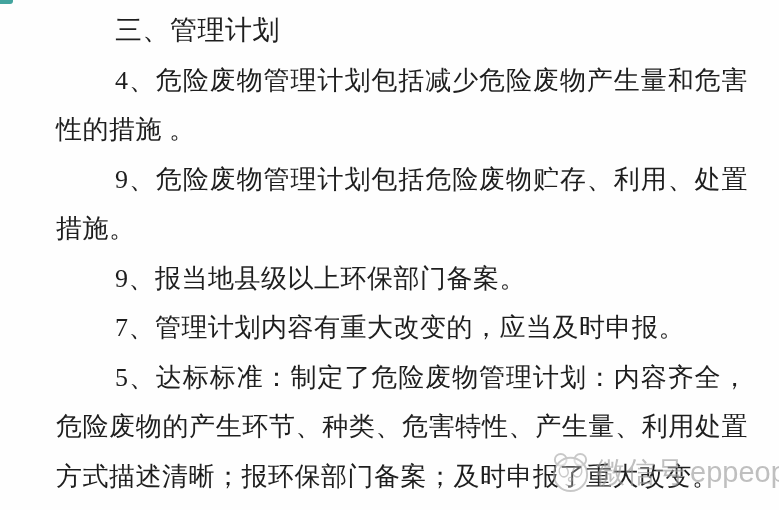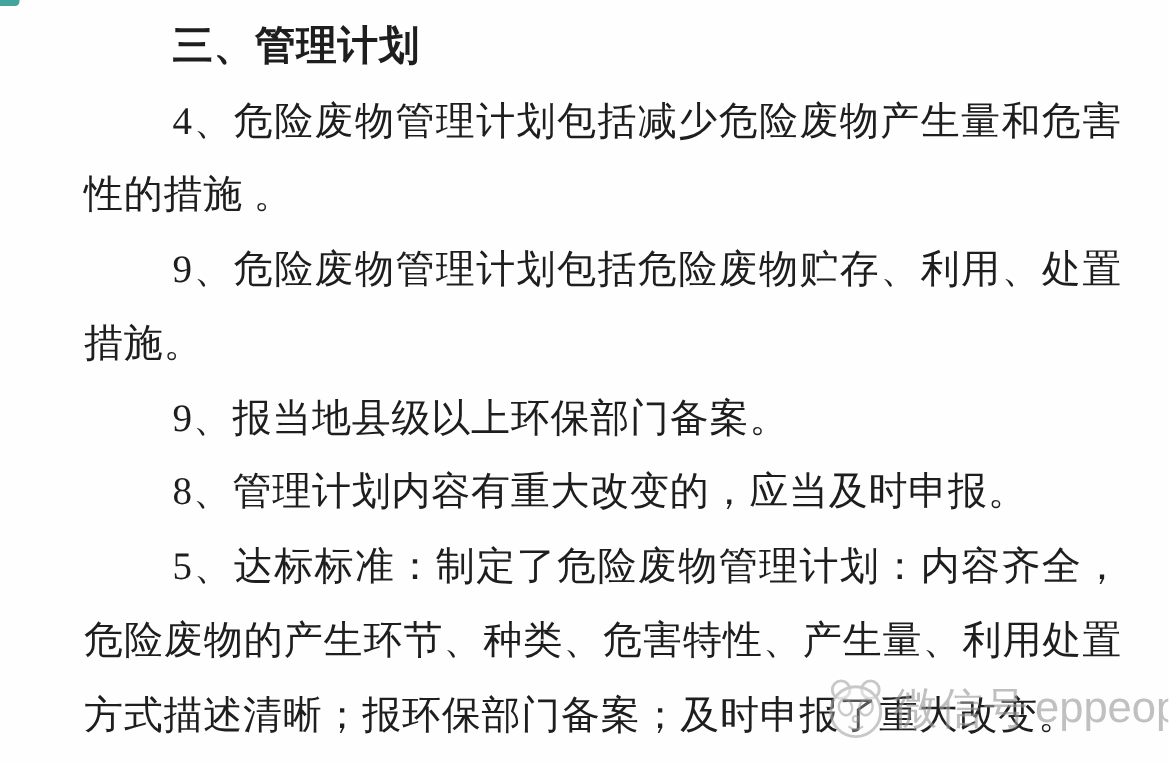--- a/index.html
+++ b/index.html
@@ -31,21 +31,21 @@
     top: 6px;
     width: 692px;
     font-size: 26px;
     line-height: 49.5px;
     text-align: justify;
     letter-spacing: 0.5px;
   }
   .content h1 {
     margin: 0;
     font-size: 27px;
-    font-weight: bold;
+    font-weight: normal;
     line-height: 49.5px;
     text-indent: 59px;
     text-align: left;
   }
   .content p {
     margin: 0;
     text-indent: 59px;
   }
   .watermark {
     position: absolute;
@@ -81,21 +81,21 @@
 
 <div class="page">
 
   <div class="scan-corner-mark"></div>
 
   <div class="content">
     <h1>三、管理计划</h1>
     <p>4、危险废物管理计划包括减少危险废物产生量和危害性的措施 。</p>
     <p>9、危险废物管理计划包括危险废物贮存、利用、处置措施。</p>
     <p>9、报当地县级以上环保部门备案。</p>
-    <p>8、管理计划内容有重大改变的，应当及时申报。</p>
+    <p>7、管理计划内容有重大改变的，应当及时申报。</p>
     <p>5、达标标准：制定了危险废物管理计划：内容齐全，危险废物的产生环节、种类、危害特性、产生量、利用处置方式描述清晰；报环保部门备案；及时申报了重大改变。</p>
   </div>
 
   <div class="watermark">
     <svg class="wm-icon" viewBox="0 0 44 44" xmlns="http://www.w3.org/2000/svg">
 
       <circle cx="12" cy="9" r="6" fill="none" stroke="#a8a8a8" stroke-width="2"></circle>
       <circle cx="32" cy="9" r="6" fill="none" stroke="#a8a8a8" stroke-width="2"></circle>
 
       <circle cx="22" cy="24" r="17" fill="rgba(255,255,255,0.4)" stroke="#a8a8a8" stroke-width="2"></circle>

